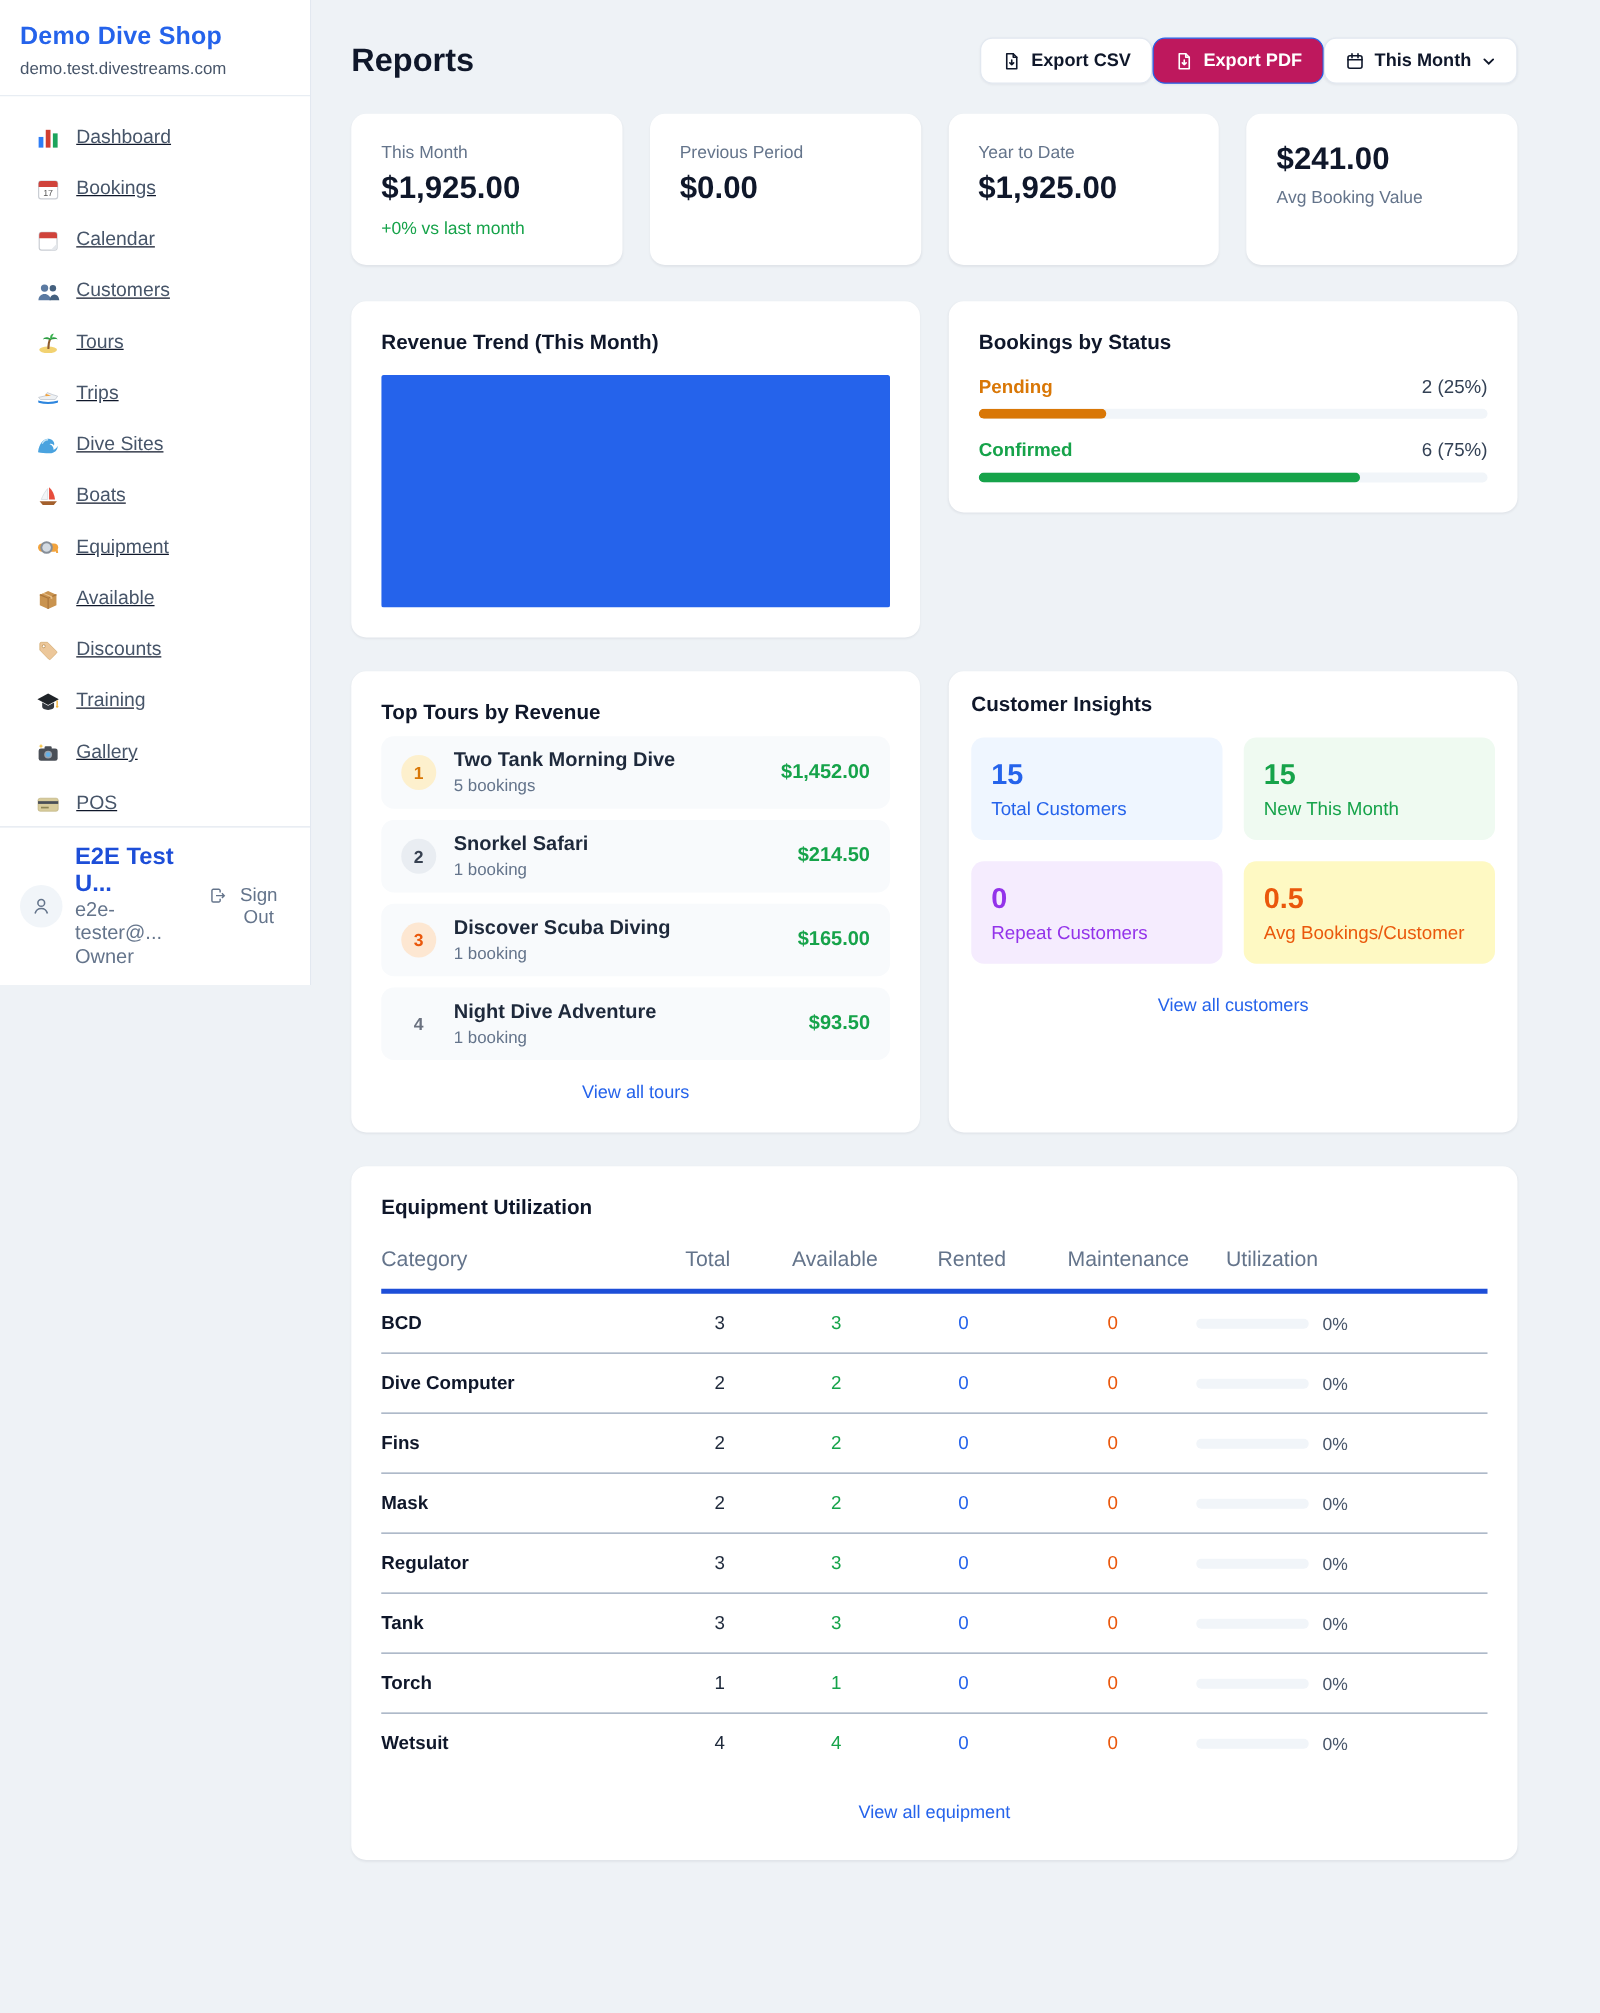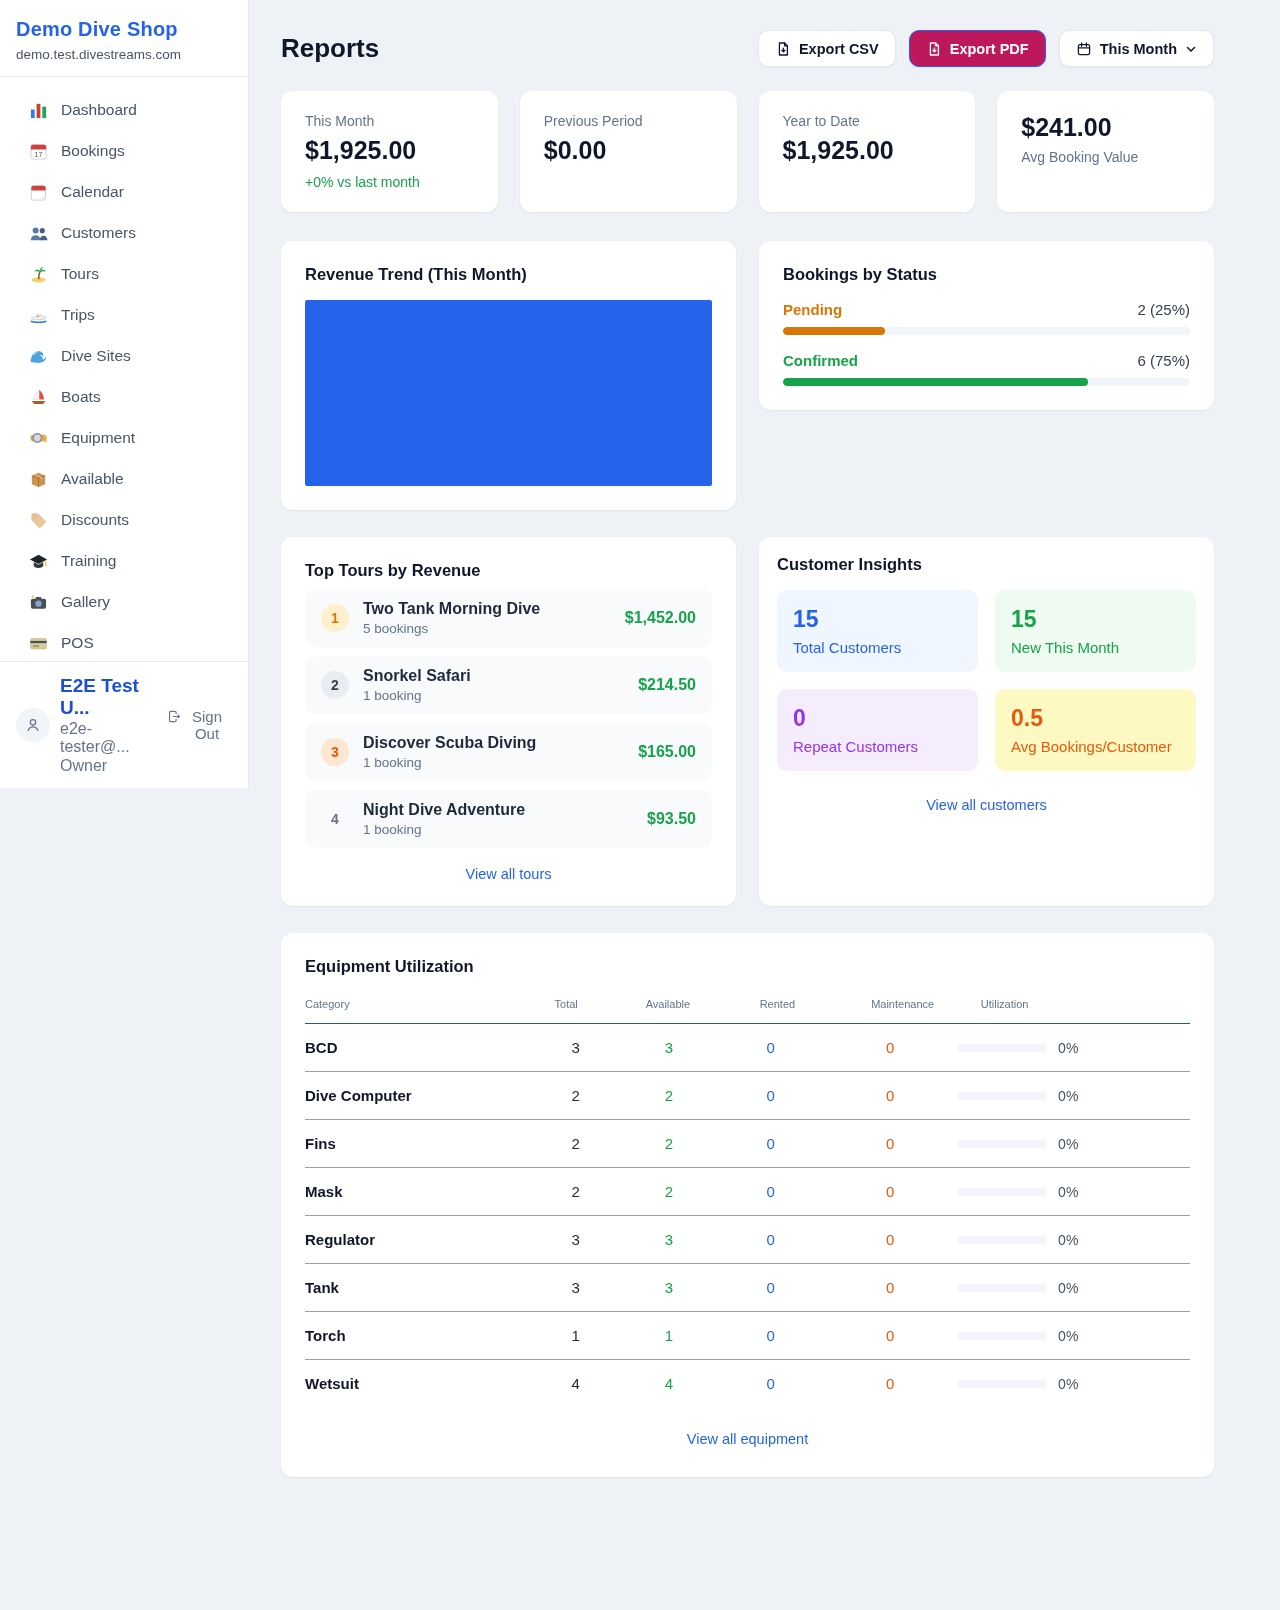--- a/index.html
+++ b/index.html
@@ -5,35 +5,35 @@
   * { box-sizing: border-box; margin: 0; padding: 0; }
   html,body { background:#eef2f6; }
   body { font-family:"Liberation Sans", sans-serif; color:#0f172a; }
   .page { width:1280px; min-height:1610px; display:flex; align-items:flex-start; background:#eef2f6; }
 
   
   .sidebar { width:249px; background:#fff; border-right:1px solid #e2e8f0; height:788px; position:relative; flex:0 0 249px; overflow:hidden; }
   .sb-head { padding:18px 16px 14px; border-bottom:1px solid #e8edf3; }
   .shop-name { color:#2563eb; font-size:20px; font-weight:bold; letter-spacing:.2px; }
   .shop-domain { color:#475569; font-size:13.5px; margin-top:6px; }
-  .nav { padding:14px 16px 0; }
+  .nav { padding:14px 16px 0;text-decoration:underline; }
   .nav-item { display:flex; align-items:center; gap:13px; padding:9px 12px; margin-bottom:3px; border-radius:8px; color:#475569; font-size:15.5px; cursor:pointer; }
   .nav-item.active { background:#eff6ff; }
   .nav-ico { width:20px; height:20px; display:inline-flex; align-items:center; justify-content:center; flex:0 0 20px; }
   .sb-foot { position:absolute; left:0; right:0; bottom:0; background:#fff; border-top:1px solid #e2e8f0; padding:13px 16px; display:flex; align-items:center; gap:10px; }
   .avatar { width:34px; height:34px; border-radius:50%; background:#f1f5f9; display:flex; align-items:center; justify-content:center; flex:0 0 34px; }
   .u-name { font-size:19px; font-weight:bold; color:#1d4ed8; }
   .u-email, .u-role { font-size:16px; color:#64748b; margin-top:1px; }
   .signout { margin-left:auto; display:flex; align-items:flex-start; gap:0; color:#64748b; font-size:15px; background:none; border:none; cursor:pointer; font-family:inherit; }
 
   
   .main { flex:1; padding:30px 66px 40px 32px; }
   .hdr { display:flex; align-items:center; justify-content:space-between; margin-bottom:24px; }
   .page-title { font-size:26px; font-weight:bold; color:#0f172a; }
-  .hdr-actions { display:flex; gap:13px; }
+  .hdr-actions { display:flex; }
   .btn { height:37px; display:inline-flex; align-items:center; gap:8px; padding:0 16px; border-radius:10px; font-size:14.5px; font-weight:bold; font-family:inherit; cursor:pointer; border:1px solid #e2e8f0; background:#fff; color:#0f172a; box-shadow:0 1px 2px rgba(15,23,42,.05); }
   .btn.primary { background:#be185d; border-color:#2563eb; color:#fff; }
 
   .card { background:#fff; border-radius:12px; box-shadow:0 1px 2px rgba(15,23,42,.06); }
   .card-title { font-size:16.5px; font-weight:bold; color:#0f172a; }
 
   .stats { display:grid; grid-template-columns:repeat(4,1fr); gap:22px; margin-bottom:29px; }
   .stat { padding:22px 24px; }
   .stat-label { font-size:14px; color:#64748b; }
   .stat-value { font-size:25px; font-weight:bold; color:#0f172a; margin-top:7px; }
@@ -80,21 +80,21 @@
   .tile-label { font-size:15px; margin-top:6px; }
   .tile.blue { background:#eff6ff; color:#2563eb; }
   .tile.green { background:#effaf1; color:#16a34a; }
   .tile.purple { background:#f5ecfe; color:#9333ea; }
   .tile.orange { background:#fef9c3; color:#ea580c; }
   .insights-card .view-link { margin-top:26px; }
 
   .equip-card { padding:24px 24px 30px; }
   .tbl { margin-top:12px; }
   .trow { display:grid; grid-template-columns:1.95fr .75fr .85fr .9fr 1.15fr 2fr; align-items:center; }
-  .trow.head { color:#64748b; font-size:11px; padding:10px 0 13px; border-bottom:1px solid #1d4ed8;gap:18px; }
+  .trow.head { color:#64748b; font-size:17px; padding:10px 0 13px; border-bottom:4px solid #1d4ed8;gap:18px; }
   .trow.body { padding:15px 0; border-bottom:1px solid #94a3b8; font-size:15px; }
   .trow.body:last-of-type { border-bottom:none; }
   .c-cat { font-weight:bold; color:#0f172a; font-size:15px; }
   .c-num { text-align:center; }
   .c-total { color:#1e293b; }
   .c-avail { color:#16a34a; }
   .c-rent { color:#2563eb; }
   .c-maint { color:#ea580c; }
   .c-util { display:flex; align-items:center; gap:11px; }
   .util-track { width:90px; height:8px; background:#f1f5f9; border-radius:4px; }

